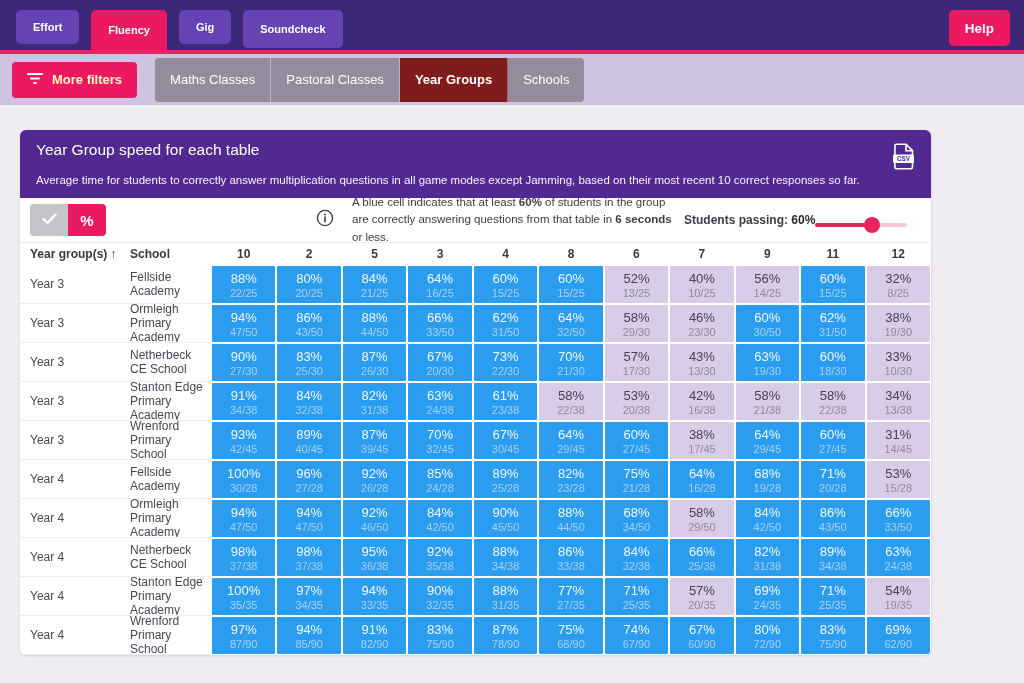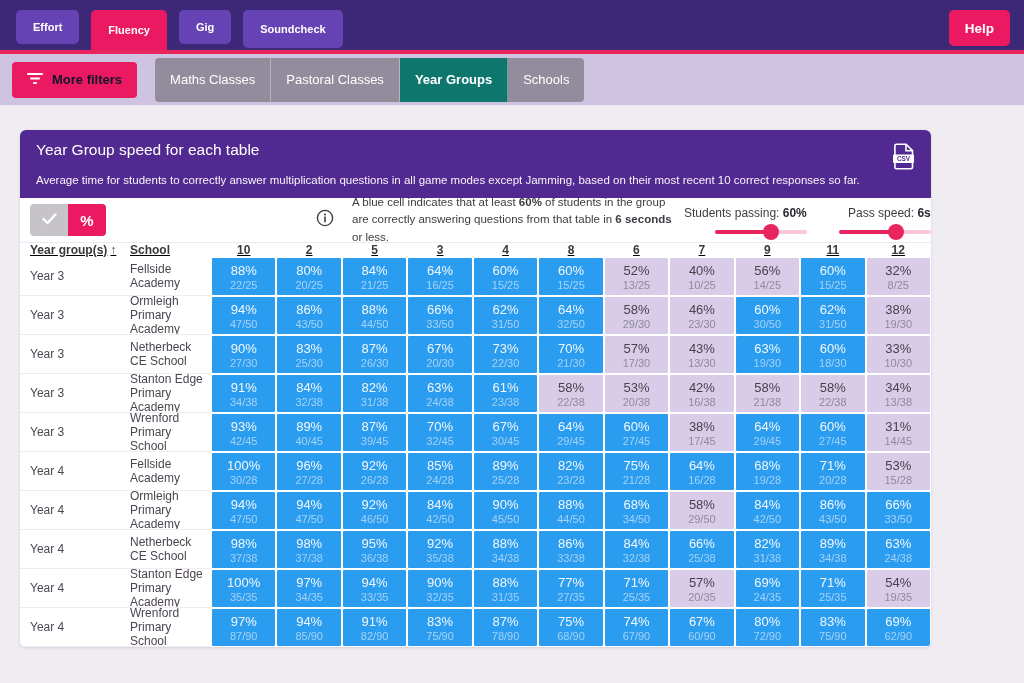--- a/index.html
+++ b/index.html
@@ -15,29 +15,29 @@
   .nav-btn.tall { height:38px; }
   .nav-btn.active { background:#EB1962; height:40px; border-radius:5px 5px 0 0; }
   .help-btn { position:absolute; right:14px; top:10px; height:36px; padding:0 16px;
     background:#EB1962; color:#fff; border:none; border-radius:5px;
     font-weight:700; font-size:13.5px; font-family:inherit; cursor:pointer;margin-left:18px; }
   .pink-line { height:4px; background:#E8255F; }
 
   
   .filterbar { height:51px; background:#CFC3E2; display:flex; align-items:center;
     padding-left:12px; }
-  .more-filters { height:36px; background:#EB1962; color:#0f172a; border:none;
+  .more-filters { height:36px; background:#EB1962; color:#fef9c3; border:none;
     border-radius:4px; font-weight:700; font-size:13px; font-family:inherit;
     display:flex; align-items:center; gap:9px; padding:0 15px; cursor:pointer; }
   .tabs { display:flex; height:44px; margin-left:18px; border-radius:4px; overflow:hidden; }
   .tab { border:none; background:#938C9D; color:#fff; font-size:13px; font-weight:500;
     font-family:inherit; padding:0 15px; cursor:pointer;
     border-right:1px solid rgba(255,255,255,0.35); display:flex; align-items:center; }
   .tab:last-child { border-right:none; }
-  .tab.active { background:#0f766e; font-weight:700; }
+  .tab.active { background:#7f1d1d; font-weight:700; }
 
   
   .page { padding:25px 0 0 20px; }
   .card { width:911px; background:#fff; border-radius:6px; overflow:hidden;
     box-shadow:0 1px 3px rgba(60,40,90,0.15); }
   .card-header { position:relative; background:#522990; color:#fff;
     padding:11px 60px 12px 16px; min-height:55px; }
   .card-title { font-size:15.5px; font-weight:400; margin-bottom:15px; }
   .card-subtitle { font-size:11.5px; color:rgba(255,255,255,0.95); }
   .csv-btn { position:absolute; right:16px; top:13px; background:none; border:none;
@@ -47,35 +47,35 @@
   .toolbar { display:flex; align-items:center; height:44px; padding:0 14px 0 10px; }
   .toggle-group { display:flex; }
   .toggle-btn { width:38px; height:32px; border:none; cursor:pointer;
     display:flex; align-items:center; justify-content:center; font-family:inherit; }
   .toggle-check { background:#C6C4C8; border-radius:4px 0 0 4px; }
   .toggle-pct { background:#EB1962; border-radius:0 4px 4px 0; color:#fff;
     font-size:15px; font-weight:700; }
   .info-wrap { display:flex; align-items:center; gap:18px; margin-left:210px; }
   .info-text { font-size:11.5px; color:#3E3B42; width:332px; line-height:1.5; }
   .slider-group { margin-left:auto; display:flex; gap:32px; }
-  .slider-block { display:flex; flex-direction:column; align-items:flex-end; }
+  .slider-block { display:flex; align-items:flex-end;font-weight:bold; }
   .slider-label { font-size:12px; color:#3E3B42; white-space:nowrap; }
   .slider-label b { color:#2B2930; }
   .slider-track { position:relative; width:92px; height:4px; background:#F9C6DA;
     border-radius:2px; margin-top:10px; cursor:pointer; }
   .slider-fill { position:absolute; left:0; top:0; height:4px; background:#E8255F;
     border-radius:2px; }
   .slider-thumb { position:absolute; top:-6px; width:16px; height:16px;
     border-radius:50%; background:#E8255F; cursor:grab; }
   .s60 .slider-fill { width:61%; } .s60 .slider-thumb { left:calc(61% - 8px); }
   .s62 .slider-fill { width:62%; } .s62 .slider-thumb { left:calc(62% - 8px); }
 
   
   .trow { display:grid; grid-template-columns:110px 81px repeat(11, 1fr); }
-  .theader { height:15px; border-top:1px solid #EEE9F1; align-items:center;text-decoration:underline; }
+  .theader { height:23px; border-top:1px solid #EEE9F1; align-items:center; }
   .th { font-size:12px; font-weight:700; color:#3B383E; }
   .th-year { padding-left:10px; }
   .th-num { text-align:center; }
   .sort-arrow { font-weight:700; margin-left:3px; }
   .tdata { height:39px; }
   .cell-year, .cell-school { display:flex; align-items:center; font-size:12px;
     color:#4B4650; border-bottom:1px solid #F3EBF0; overflow:hidden; background:#fff; }
   .cell-year { padding-left:10px; }
   .cell-school { line-height:1.18; padding-right:4px; }
   .cell-data { margin:1px; display:flex; flex-direction:column; align-items:center;

